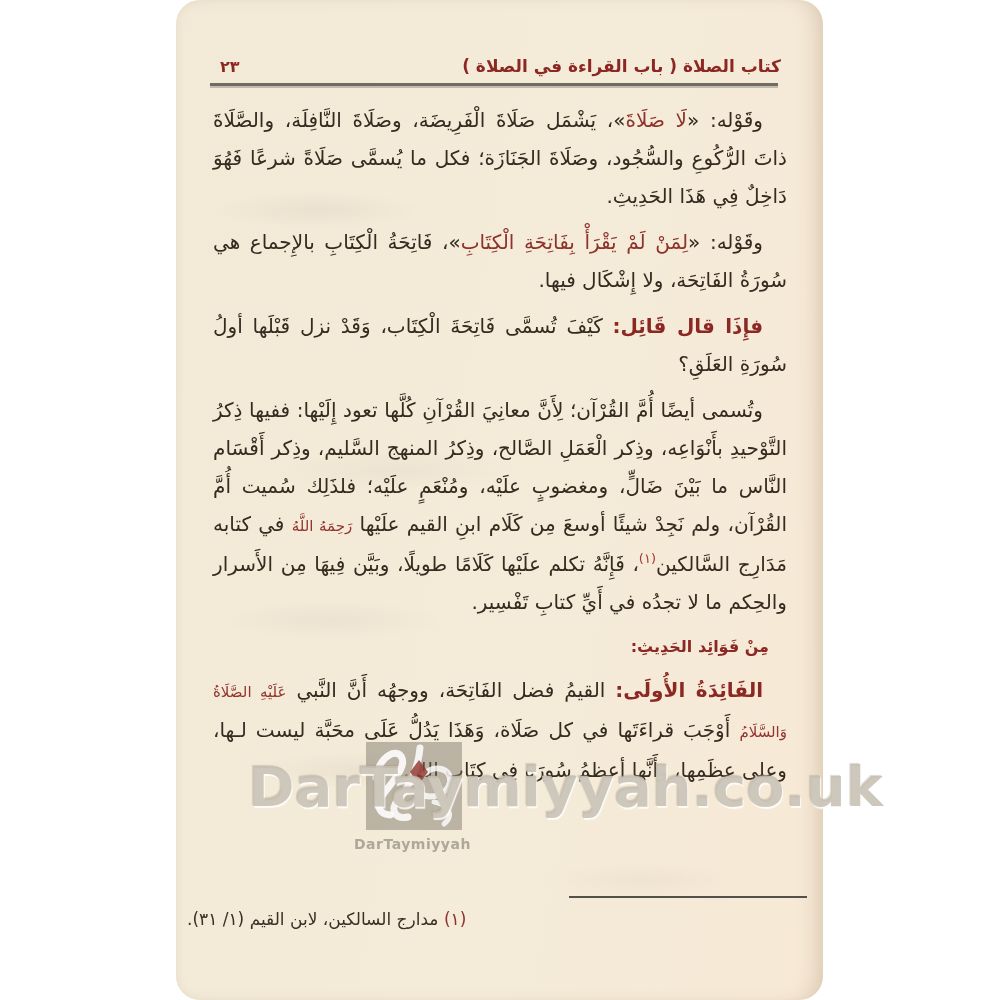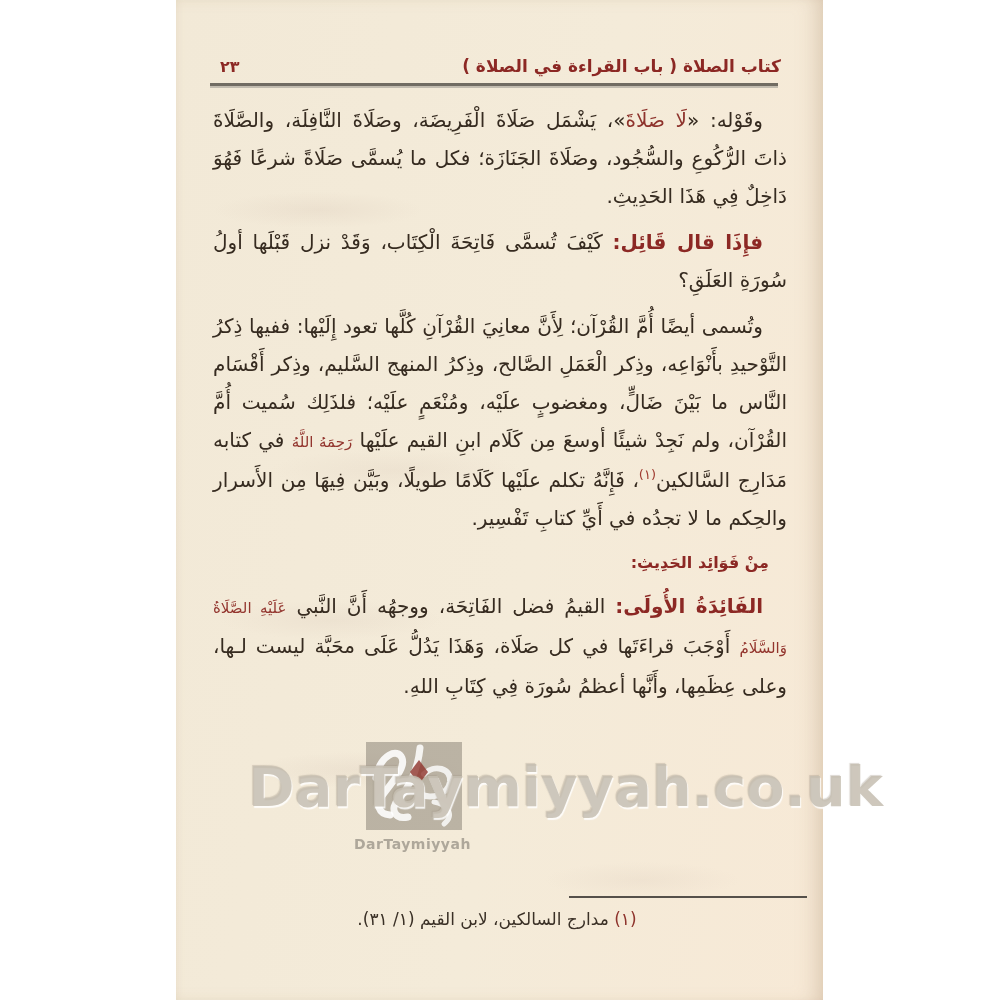--- a/index.html
+++ b/index.html
@@ -4,21 +4,21 @@
 <style>
   html,body{margin:0;padding:0;}
   body{width:1000px;height:1000px;background:#ffffff;overflow:hidden;
        font-family:"DejaVu Sans",sans-serif;}
   .canvas{position:relative;width:1000px;height:1000px;background:#ffffff;}
 
   
   .page{position:absolute;left:176px;top:0;width:647px;height:1000px;
         background:linear-gradient(100deg,#f2e9d7 0%,#f4ebd9 55%,#f7e9d6 100%);
         box-shadow:inset -16px 0 22px -12px rgba(170,140,110,.4),
-                   inset 4px 0 10px -5px rgba(205,185,155,.35);}
+                   inset 4px 0 10px -5px rgba(205,185,155,.35);border-radius:24px;}
   
   .page::after{content:"";position:absolute;inset:0;pointer-events:none;
         background:
           radial-gradient(150px 26px at 22% 21%, rgba(208,188,172,.20), transparent 70%),
           radial-gradient(180px 30px at 34% 47%, rgba(208,188,172,.16), transparent 70%),
           radial-gradient(160px 28px at 24% 62%, rgba(205,185,170,.16), transparent 70%),
           radial-gradient(150px 26px at 28% 77%, rgba(205,185,170,.18), transparent 70%),
           radial-gradient(140px 26px at 72% 88%, rgba(205,185,170,.15), transparent 70%);}
 
   
@@ -35,21 +35,21 @@
   .content p{margin:0 0 8px;text-indent:24px;}
   .red{color:#8e332c;}
   .lead{color:#8c2824;font-weight:bold;}
   .small-red{color:#93352e;font-size:15px;}
   .fnmark{color:#a03c31;font-size:13px;vertical-align:super;line-height:0;}
   h2.section{margin:10px 0 8px;font-size:16px;font-weight:bold;color:#8c2824;
              text-indent:18px;line-height:32px;}
 
   
   .footnote{position:absolute;top:896px;right:16px;width:620px;direction:rtl;
-            text-align:center;color:#3a3026;font-size:17px;z-index:2;}
+            text-align:left;color:#3a3026;font-size:17px;z-index:2;}
   .fn-rule{width:238px;border-top:2px solid #55504a;margin-bottom:9px;}
   .fn-text{line-height:24px;}
 
   
   .wm-big{position:absolute;left:248px;top:754px;z-index:4;white-space:nowrap;
           font-weight:bold;font-size:56px;letter-spacing:0;
           color:rgba(198,190,177,.85);
           text-shadow:1px 2px 1px rgba(255,255,255,.85),
                       -1px -1px 1px rgba(160,150,135,.38);}
   .wm-small{position:absolute;left:178px;top:836px;z-index:4;font-size:14px;
@@ -67,20 +67,21 @@
       <span class="pagenum">٢٣</span>
       <span class="htitle">كتاب الصلاة ( باب القراءة في الصلاة )</span>
     </div>
     <div class="hrule"></div>
 
     <div class="content">
 
       <p><span>وقَوْله: «</span><span class="red">لَا صَلَاةَ</span><span>»، يَشْمَل صَلَاةَ الْفَرِيضَة، وصَلَاةَ النَّافِلَة، والصَّلَاةَ ذاتَ الرُّكُوعِ والسُّجُود، وصَلَاةَ الجَنَازَة؛ فكل ما يُسمَّى صَلَاةً شرعًا فَهُوَ دَاخِلٌ فِي هَذَا الحَدِيثِ.</span></p>
 
 
+      <p><span>وقَوْله: «</span><span class="red">لِمَنْ لَمْ يَقْرَأْ بِفَاتِحَةِ الْكِتَابِ</span><span>»، فَاتِحَةُ الْكِتَابِ بالإِجماع هي سُورَةُ الفَاتِحَة، ولا إِشْكَال فيها.</span></p>
 
       <p><span class="lead">فإِذَا قال قَائِل:</span><span> كَيْفَ تُسمَّى فَاتِحَةَ الْكِتَاب، وَقَدْ نزل قَبْلَها أولُ سُورَةِ العَلَقِ؟</span></p>
 
 
       <p><span>وتُسمى أيضًا أُمَّ القُرْآن؛ لِأَنَّ معانِيَ القُرْآنِ كُلَّها تعود إِلَيْها: ففيها ذِكرُ التَّوْحيدِ بأَنْوَاعِه، وذِكر الْعَمَلِ الصَّالح، وذِكرُ المنهج السَّليم، وذِكر أَقْسَام النَّاس ما بَيْنَ ضَالٍّ، ومغضوبٍ علَيْه، ومُنْعَمٍ علَيْه؛ فلذَلِك سُميت أُمَّ القُرْآن، ولم نَجِدْ شيئًا أوسعَ مِن كَلَام ابنِ القيم علَيْها </span><span class="small-red">رَحِمَهُ اللَّهُ</span><span> في كتابه مَدَارِج السَّالكين</span><span class="fnmark">(١)</span><span>، فَإِنَّهُ تكلم علَيْها كَلَامًا طويلًا، وبَيَّن فِيهَا مِن الأَسرار والحِكم ما لا تجدُه في أَيِّ كتابِ تَفْسِير.</span></p>
 
       <h2 class="section">مِنْ فَوَائِد الحَدِيثِ:</h2>
 
       <p><span class="lead">الفَائِدَةُ الأُولَى:</span><span> القيمُ فضل الفَاتِحَة، ووجهُه أَنَّ النَّبي </span><span class="small-red">عَلَيْهِ الصَّلَاةُ وَالسَّلَامُ</span><span> أَوْجَبَ قراءَتَها في كل صَلَاة، وَهَذَا يَدُلُّ عَلَى محَبَّة ليست لـها، وعلى عِظَمِها، وأَنَّها أعظمُ سُورَة فِي كِتَابِ اللهِ.</span></p>
 

